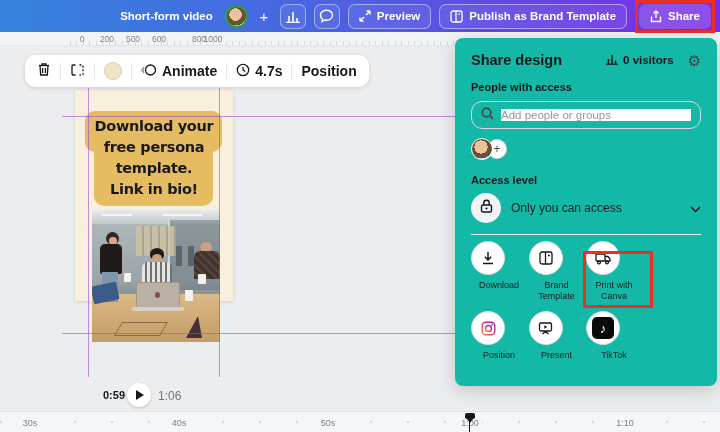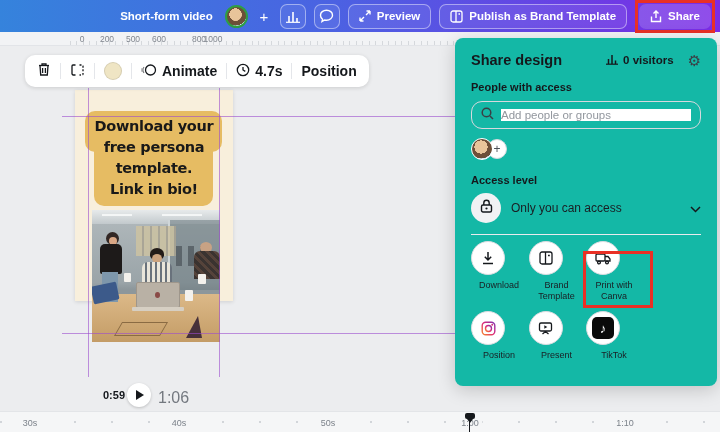--- a/index.html
+++ b/index.html
@@ -86,21 +86,21 @@
   .ph-sketch { position:absolute; left:26px; bottom:6px; width:46px; height:14px; border:1px solid #8a6b43; transform:skewX(-30deg); }
 
   
   .guide { position:absolute; background:rgba(155,75,205,.6); z-index:9; }
 
   
   .time-cur { position:absolute; left:103px; top:389px; font-size:11px; font-weight:700; color:#15181c; }
   .play-btn { position:absolute; left:127px; top:383px; width:24px; height:24px; border-radius:50%; background:#fff;
     box-shadow:0 1px 3px rgba(0,0,0,.2); display:flex; align-items:center; justify-content:center; cursor:pointer; z-index:12; }
   .play-tri { width:0; height:0; border-left:8px solid #15181c; border-top:5px solid transparent; border-bottom:5px solid transparent; margin-left:2px; }
-  .time-total { position:absolute; left:158px; top:389px; font-size:16px; color:#73787f; }
+  .time-total { position:absolute; left:158px; top:389px; font-size:12px; color:#73787f; }
 
   
   .bottom-strip { position:absolute; left:0; top:411px; width:720px; height:21px; background:#f5f6f7;
     border-top:1px solid #e3e5e8; z-index:10; }
   .bs-ticks { position:absolute; left:0; top:9px; width:100%; height:2px;
     background:repeating-linear-gradient(90deg,#c9cdd2 0 2px,transparent 2px 37px); opacity:.8; }
   .bs-label { position:absolute; top:6px; transform:translateX(-50%); font-size:9px; color:#7c828a; background:#f5f6f7; padding:0 3px; }
   .playhead { position:absolute; left:465px; top:1px; width:10px; height:6px; background:#15181c; border-radius:2px; z-index:3; }
   .playhead:after { content:""; position:absolute; left:2px; top:6px; width:0; height:0;
     border-left:3px solid transparent; border-right:3px solid transparent; border-top:4px solid #15181c; }

